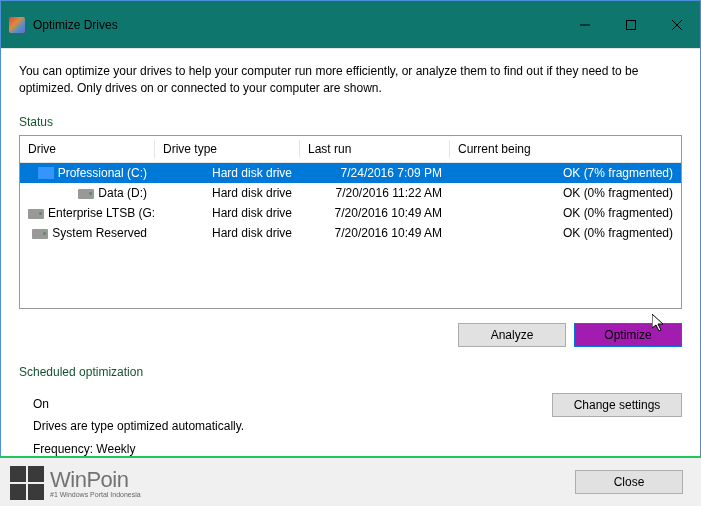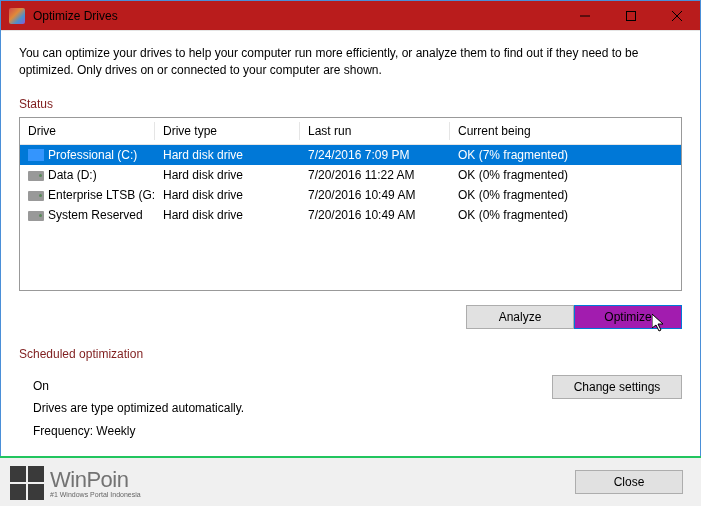--- a/index.html
+++ b/index.html
@@ -6,22 +6,22 @@
 body {
   font-family: "Segoe UI", Tahoma, sans-serif;
   font-size: 12px;
   background: #fff;
   width: 701px;
   height: 506px;
   overflow: hidden;
   border: 1px solid #4a8fd8;
 }
 .titlebar {
-  height: 30px;
-  background: #b91c1c;
+  height: 48px;
+  background: #0f766e;
   display: flex;
   align-items: center;
   border-bottom: 1px solid #e5e5e5;
 }
 .titlebar-icon {
   width: 16px; height: 16px;
   margin: 0 8px;
   background: linear-gradient(135deg, #d04a4a 0%, #e08a3a 40%, #4a90d0 70%, #8a5ad0 100%);
   border-radius: 2px;
 }
@@ -41,21 +41,21 @@
 .content {
   padding: 14px 18px 10px 18px;
 }
 .intro {
   color: #000;
   line-height: 1.4;
   margin-bottom: 18px;
   max-width: 640px;
 }
 .section-label {
-  color: #7f1d1d;
+  color: #14532d;
   margin-bottom: 6px;
 }
 .drive-box {
   border: 1px solid #999;
   background: #fff;
   height: 174px;
   margin-bottom: 14px;
 }
 .drive-header {
   display: flex;
@@ -69,20 +69,21 @@
 }
 .drive-header > div:last-child { border-right: none; }
 .col-drive { width: 135px; }
 .col-media { width: 145px; }
 .col-run { width: 150px; }
 .col-status { flex: 1; }
 .drive-row {
   display: flex;
   align-items: center;
   padding: 1px 0;
+  text-align: right;
 }
 .drive-row.selected { background: #0078d7; color: #fff; }
 .drive-row > div { padding: 2px 8px; white-space: nowrap; overflow: hidden; }
 .drive-cell-icon {
   width: 16px; height: 12px;
   display: inline-block;
   margin-right: 4px;
   vertical-align: middle;
 }
 .icon-win {
@@ -102,21 +103,21 @@
   content: '';
   position: absolute;
   right: 2px; top: 3px;
   width: 3px; height: 3px;
   background: #5a8a5a;
   border-radius: 50%;
 }
 .button-row {
   display: flex;
   justify-content: flex-end;
-  gap: 0;
+  gap: 8px;
   margin-bottom: 18px;
 }
 .btn {
   min-width: 108px;
   height: 24px;
   background: #e1e1e1;
   border: 1px solid #adadad;
   font-family: inherit;
   font-size: 12px;
   color: #000;

